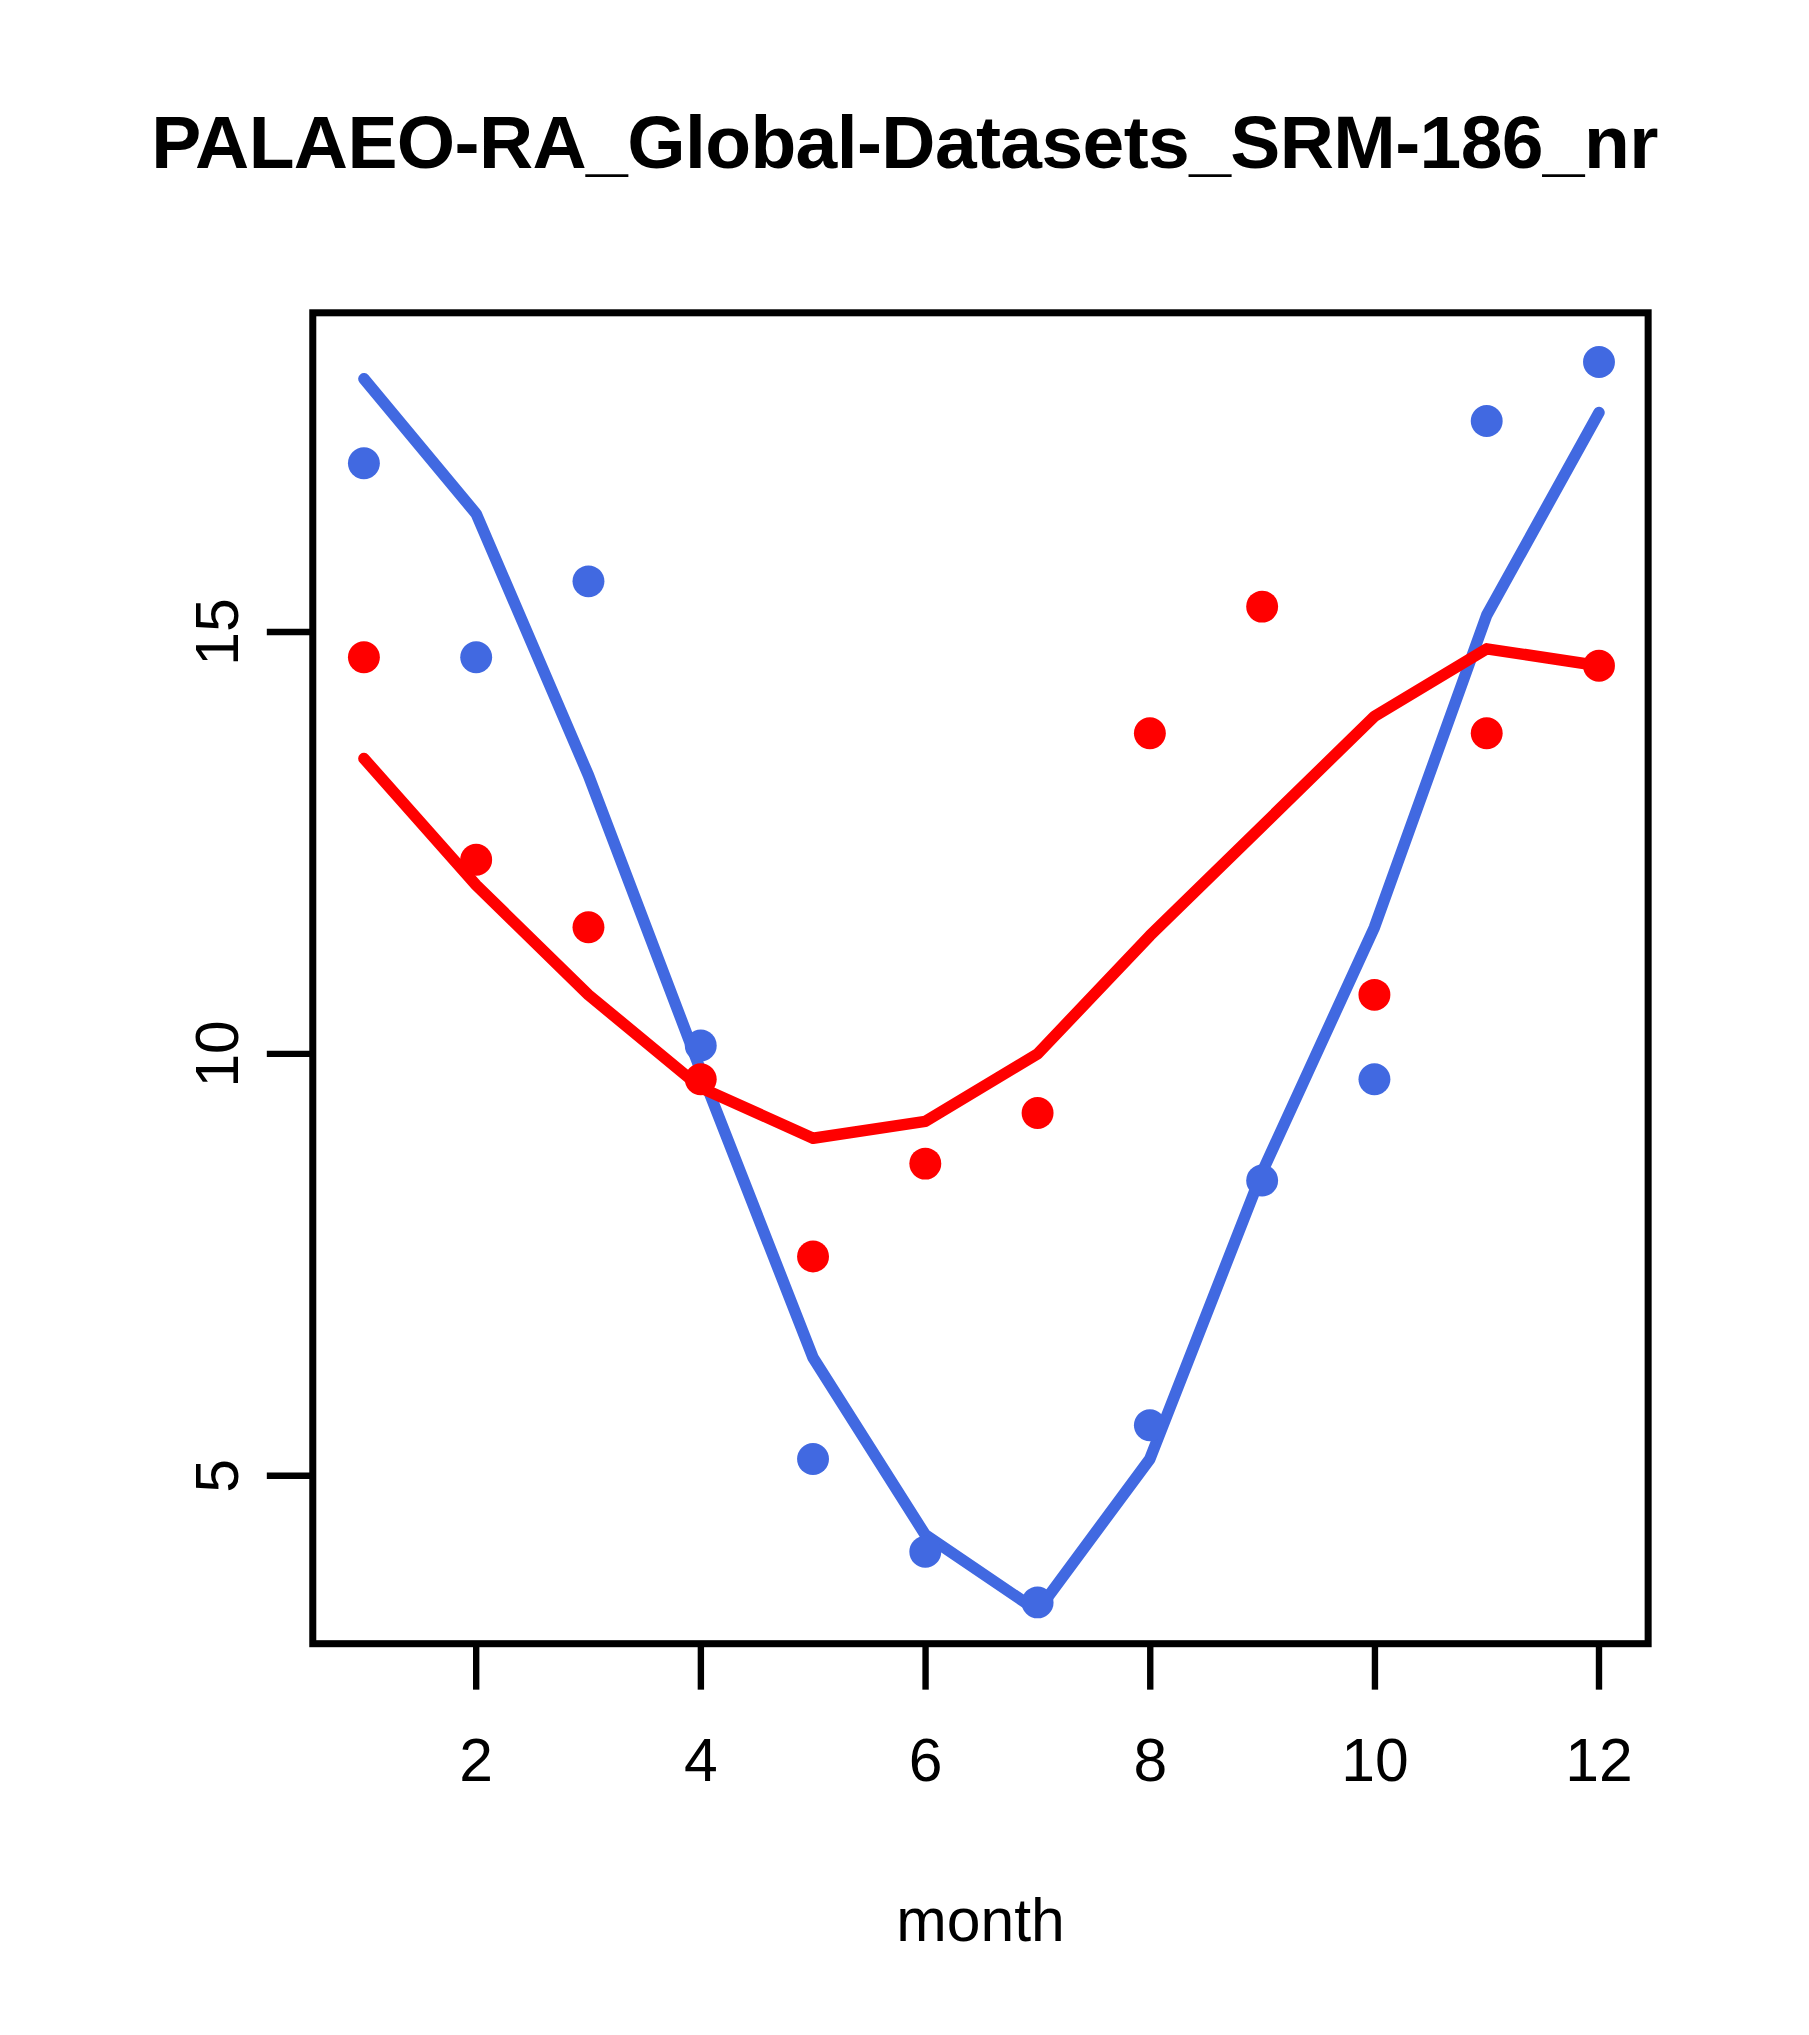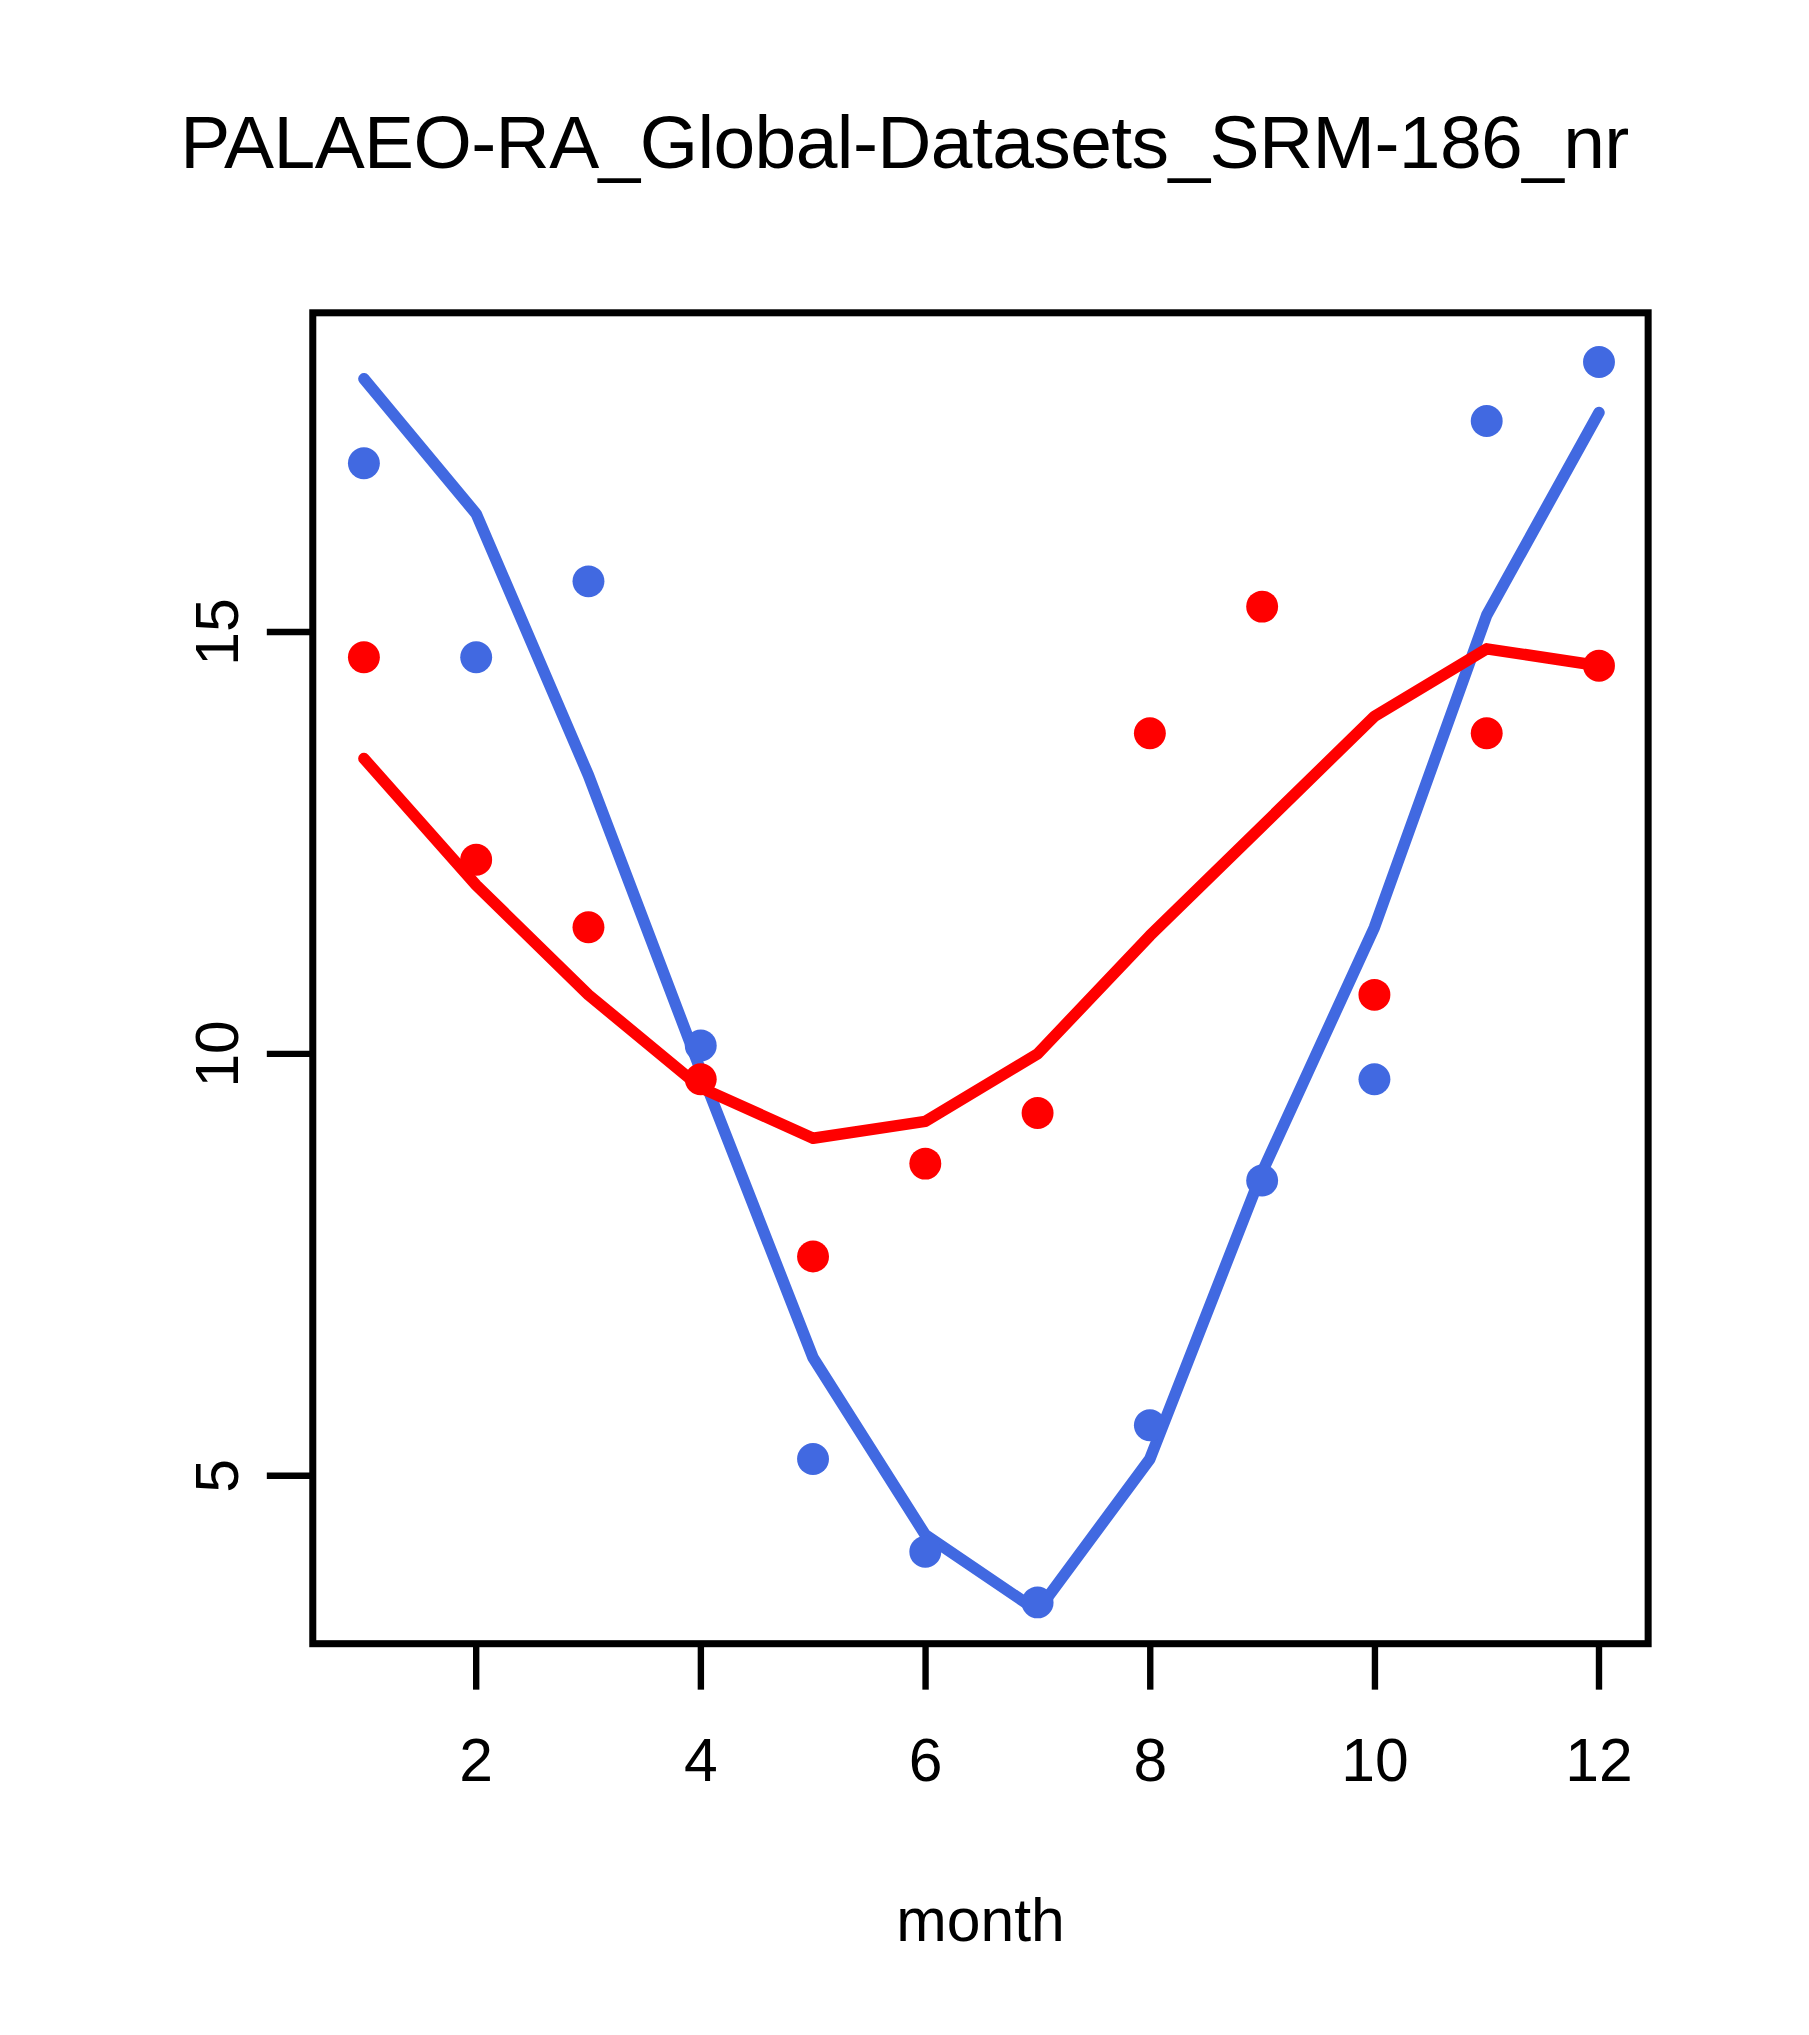--- a/index.html
+++ b/index.html
@@ -17,21 +17,21 @@
     background: #ffffff;
     overflow: hidden;
   }
   #plot-title {
     position: absolute;
     left: 0;
     top: 101px;
     width: 1809px;
     text-align: center;
     font-family: "Liberation Sans", sans-serif;
-    font-weight: normal;
+    font-weight: bold;
     font-size: 75px;
     line-height: 83px;
     color: #000000;
     white-space: nowrap;
     letter-spacing: -0.6px;
   }
   #chart-svg {
     position: absolute;
     left: 0;
     top: 0;

